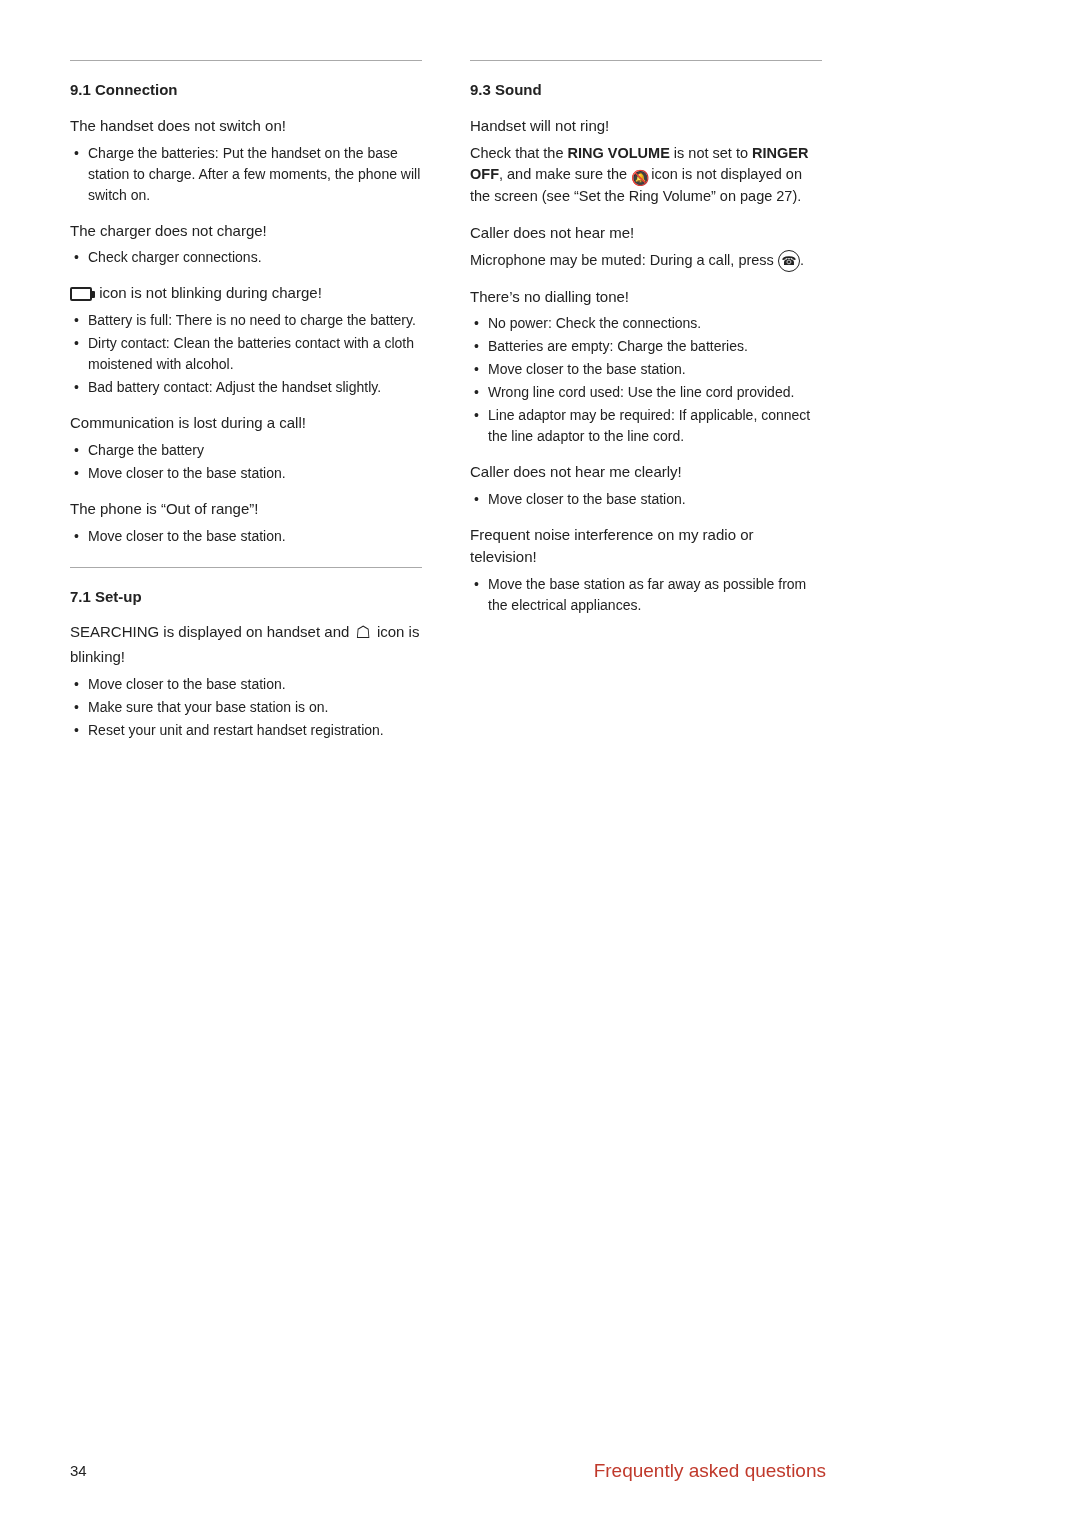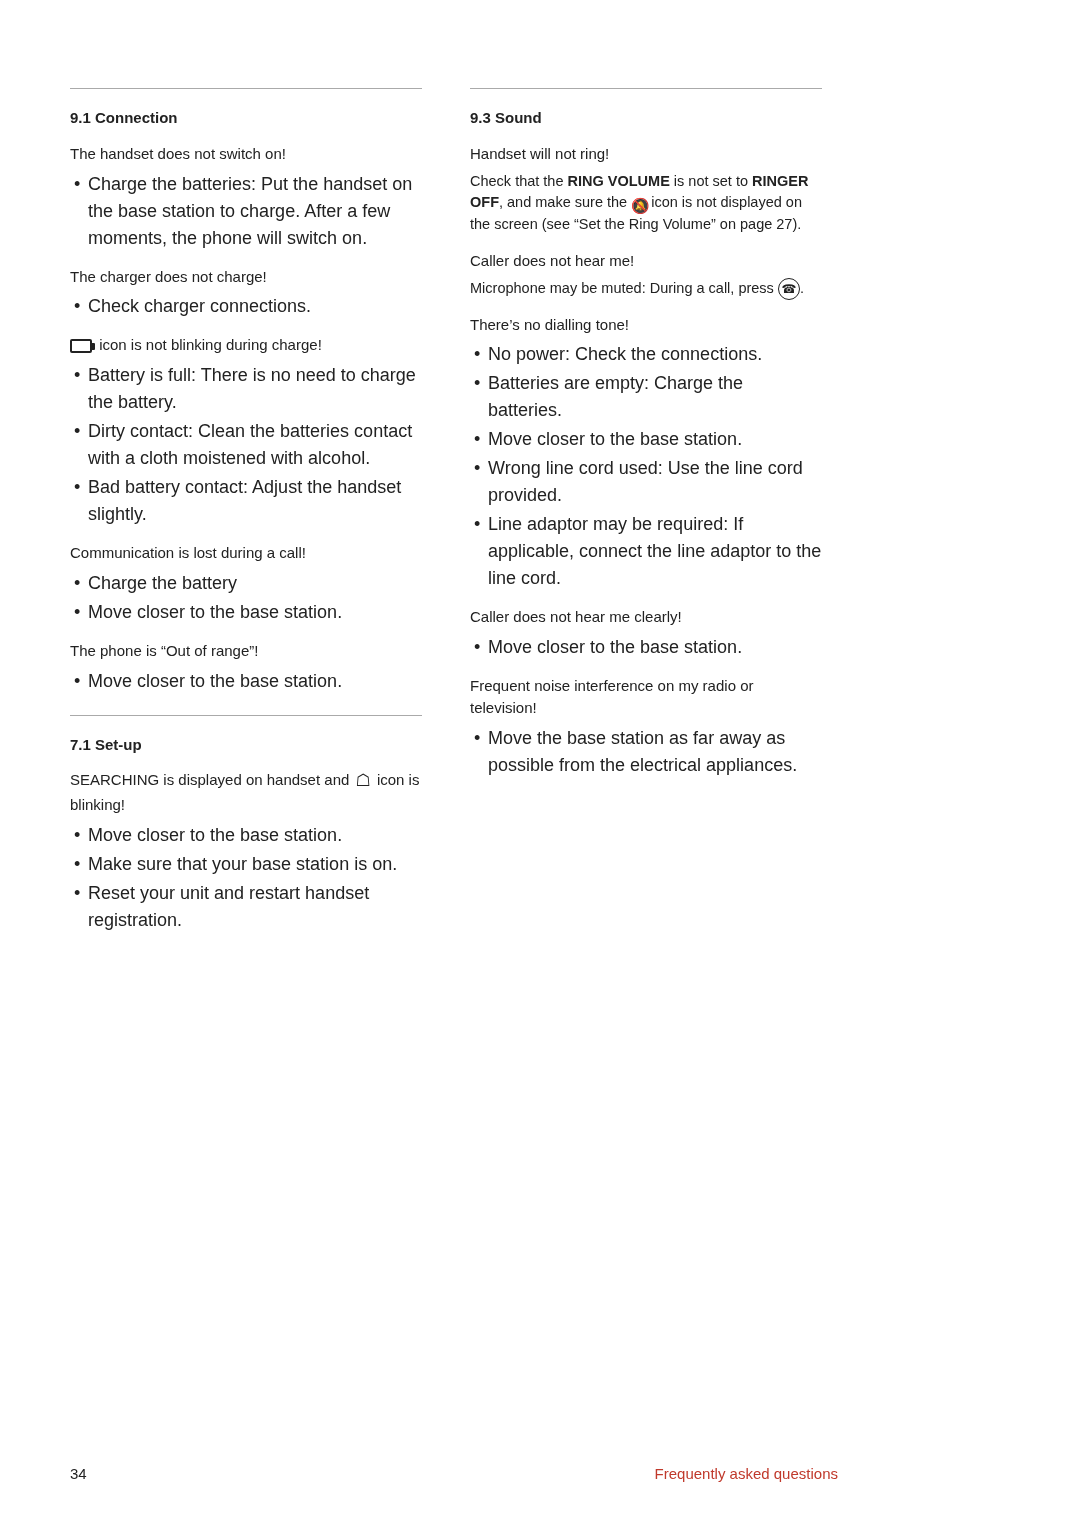--- a/index.html
+++ b/index.html
@@ -8,21 +8,21 @@
       font-size: 15px;
       line-height: 1.45;
       color: #222;
       background: #fff;
       width: 1080px;
       min-height: 1525px;
     }
     .page {
       width: 892px;
       min-height: 1525px;
-      padding: 88px 70px 60px 70px;
+      padding: 60px 70px 60px 70px;
       position: relative;
     }
     .columns {
       display: flex;
       gap: 48px;
     }
     .col {
       flex: 1;
     }
     .divider-top {
@@ -46,50 +46,50 @@
       line-height: 1.5;
     }
     ul.bullet-list {
       list-style: none;
       margin-bottom: 14px;
       padding-left: 0;
     }
     ul.bullet-list li {
       padding-left: 18px;
       position: relative;
-      font-size: 18px;
+      font-size: 14px;
       line-height: 1.5;
       margin-bottom: 2px;
     }
     ul.bullet-list li::before {
       content: "•";
       position: absolute;
       left: 4px;
       top: 0;
     }
     .section-divider {
       border: none;
       border-top: 1px solid #aaa;
       margin: 20px 0 18px 0;
     }
     .footer {
       position: absolute;
       bottom: 40px;
       left: 70px;
-      right: 54px;
+      right: 66px;
       display: flex;
       justify-content: space-between;
       align-items: center;
     }
     .footer-page {
       font-size: 15px;
       color: #222;
     }
     .footer-faq {
-      font-size: 15px;
+      font-size: 19px;
       color: #c0392b;
     }
   </style>
 </head>
 <body>
 
 <div class="page">
   <div class="columns">
 
     <div class="col">

